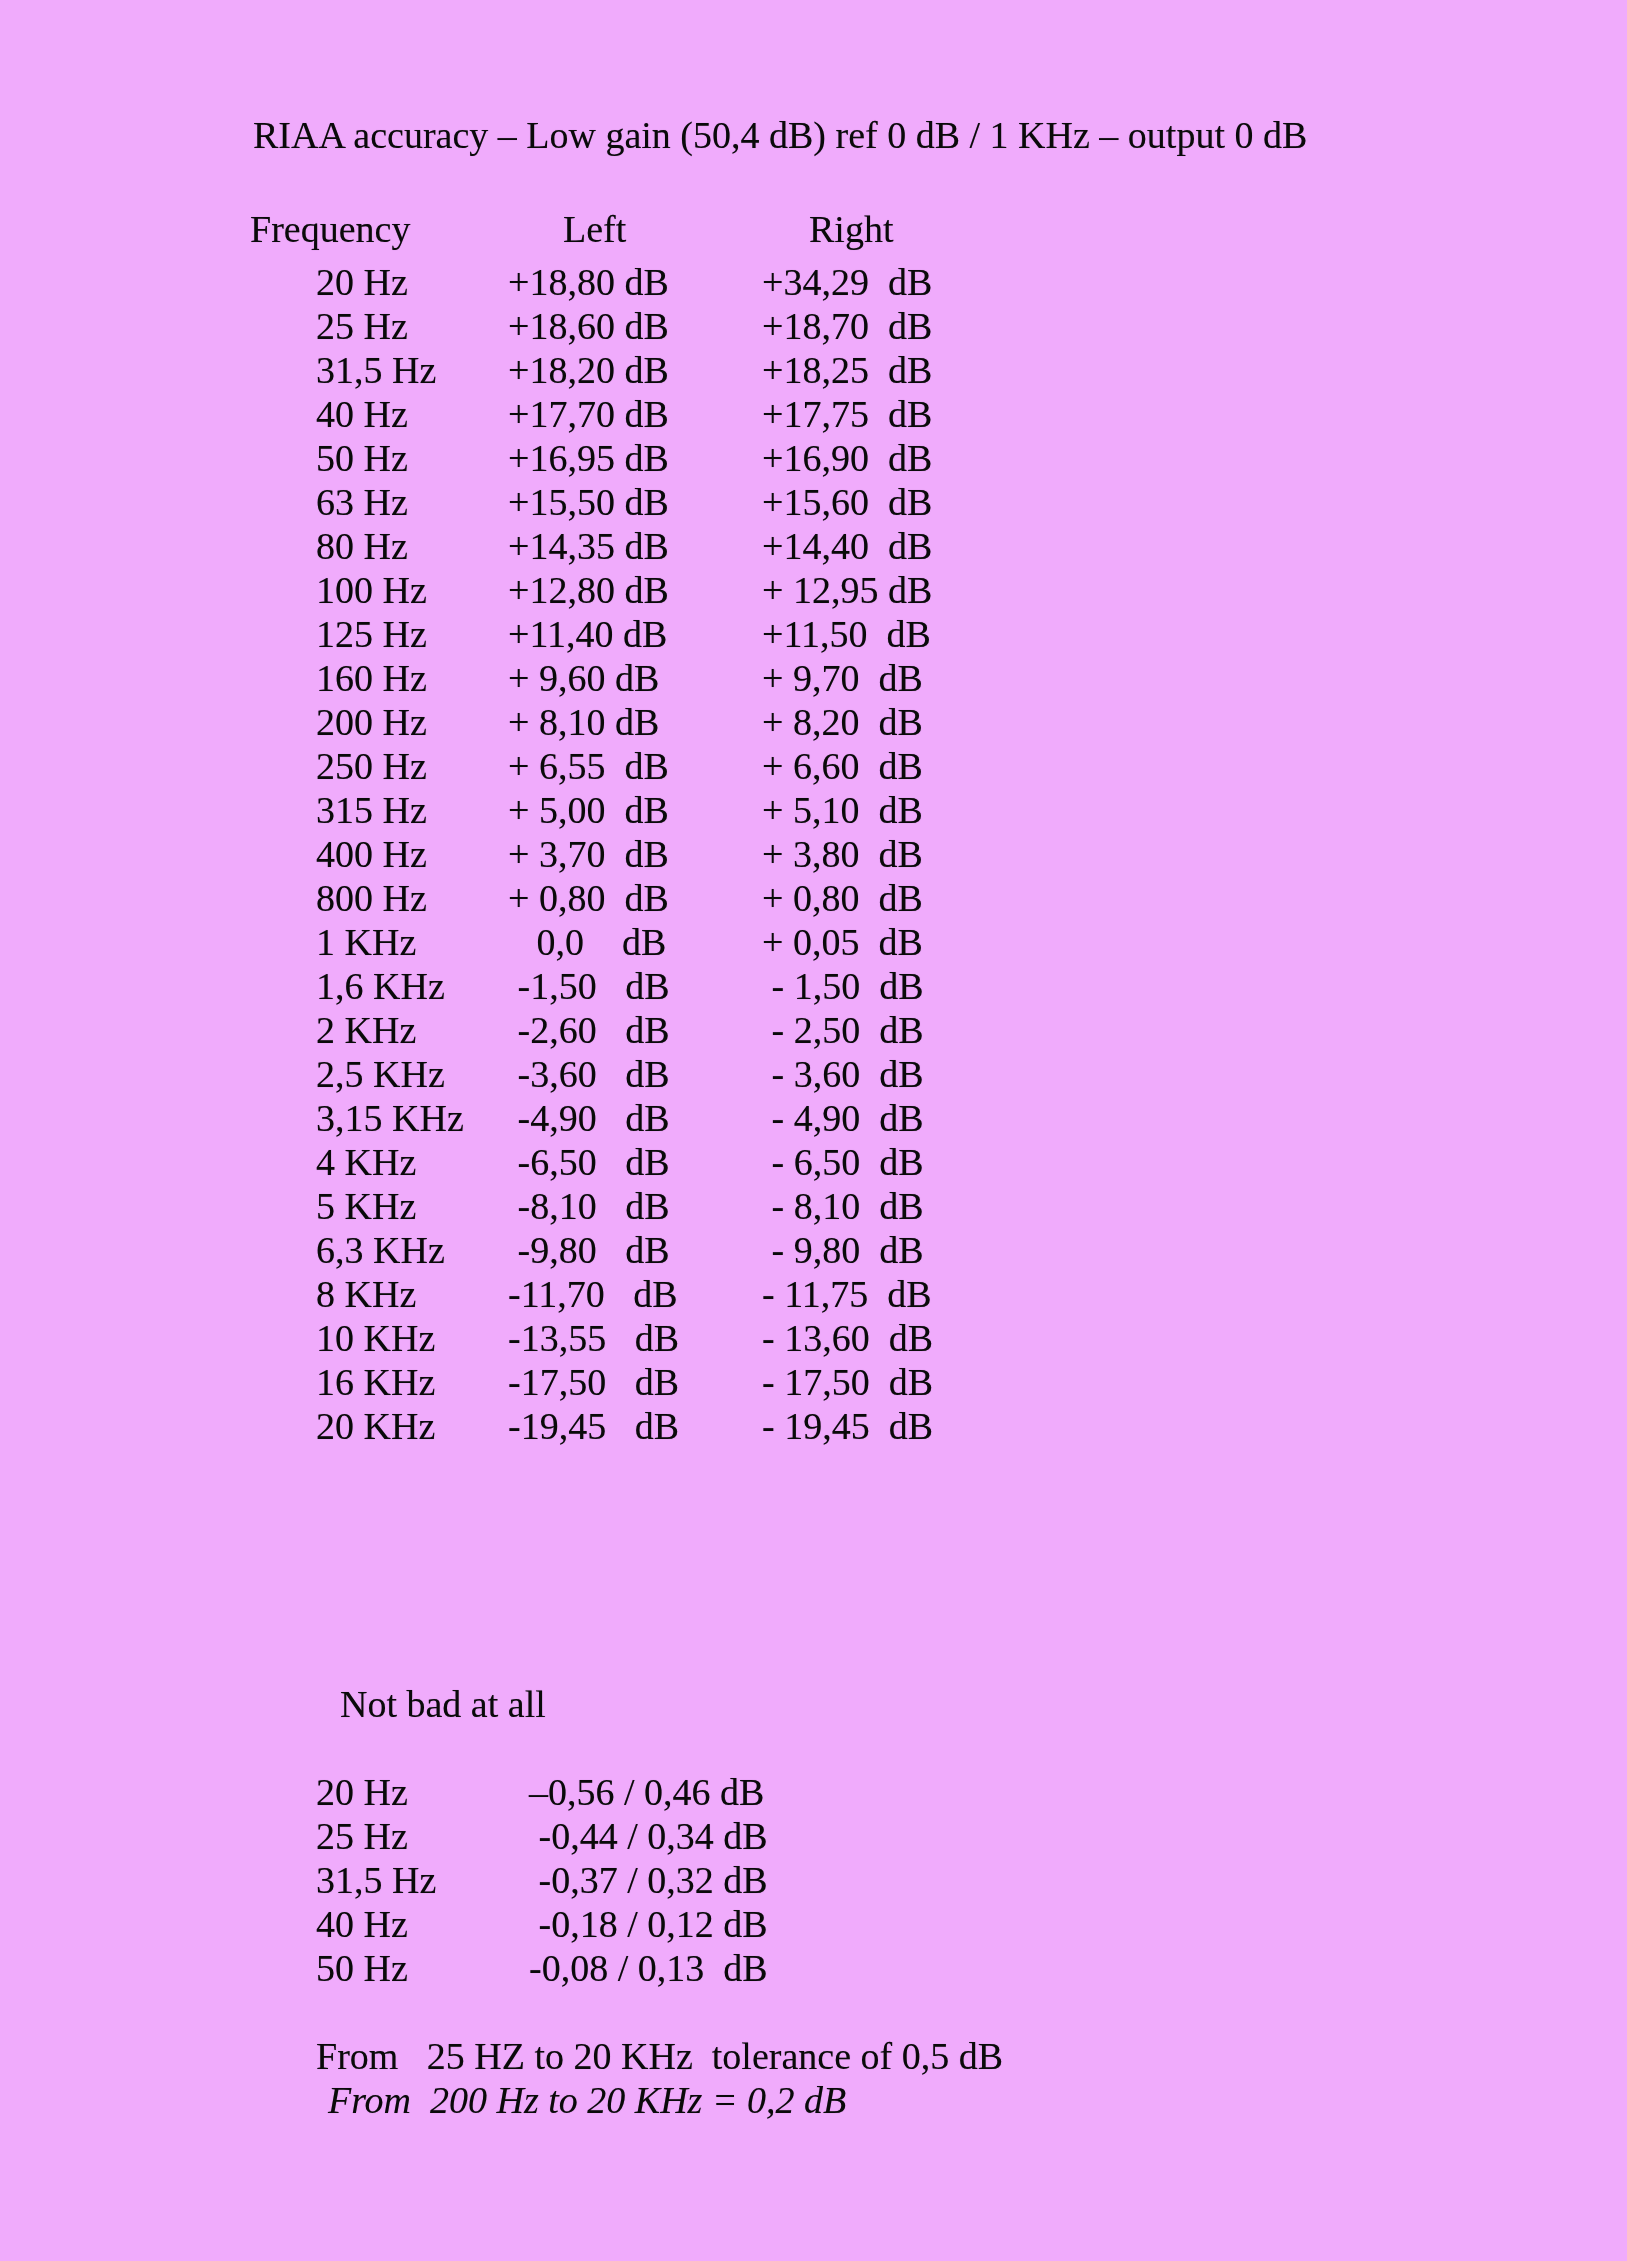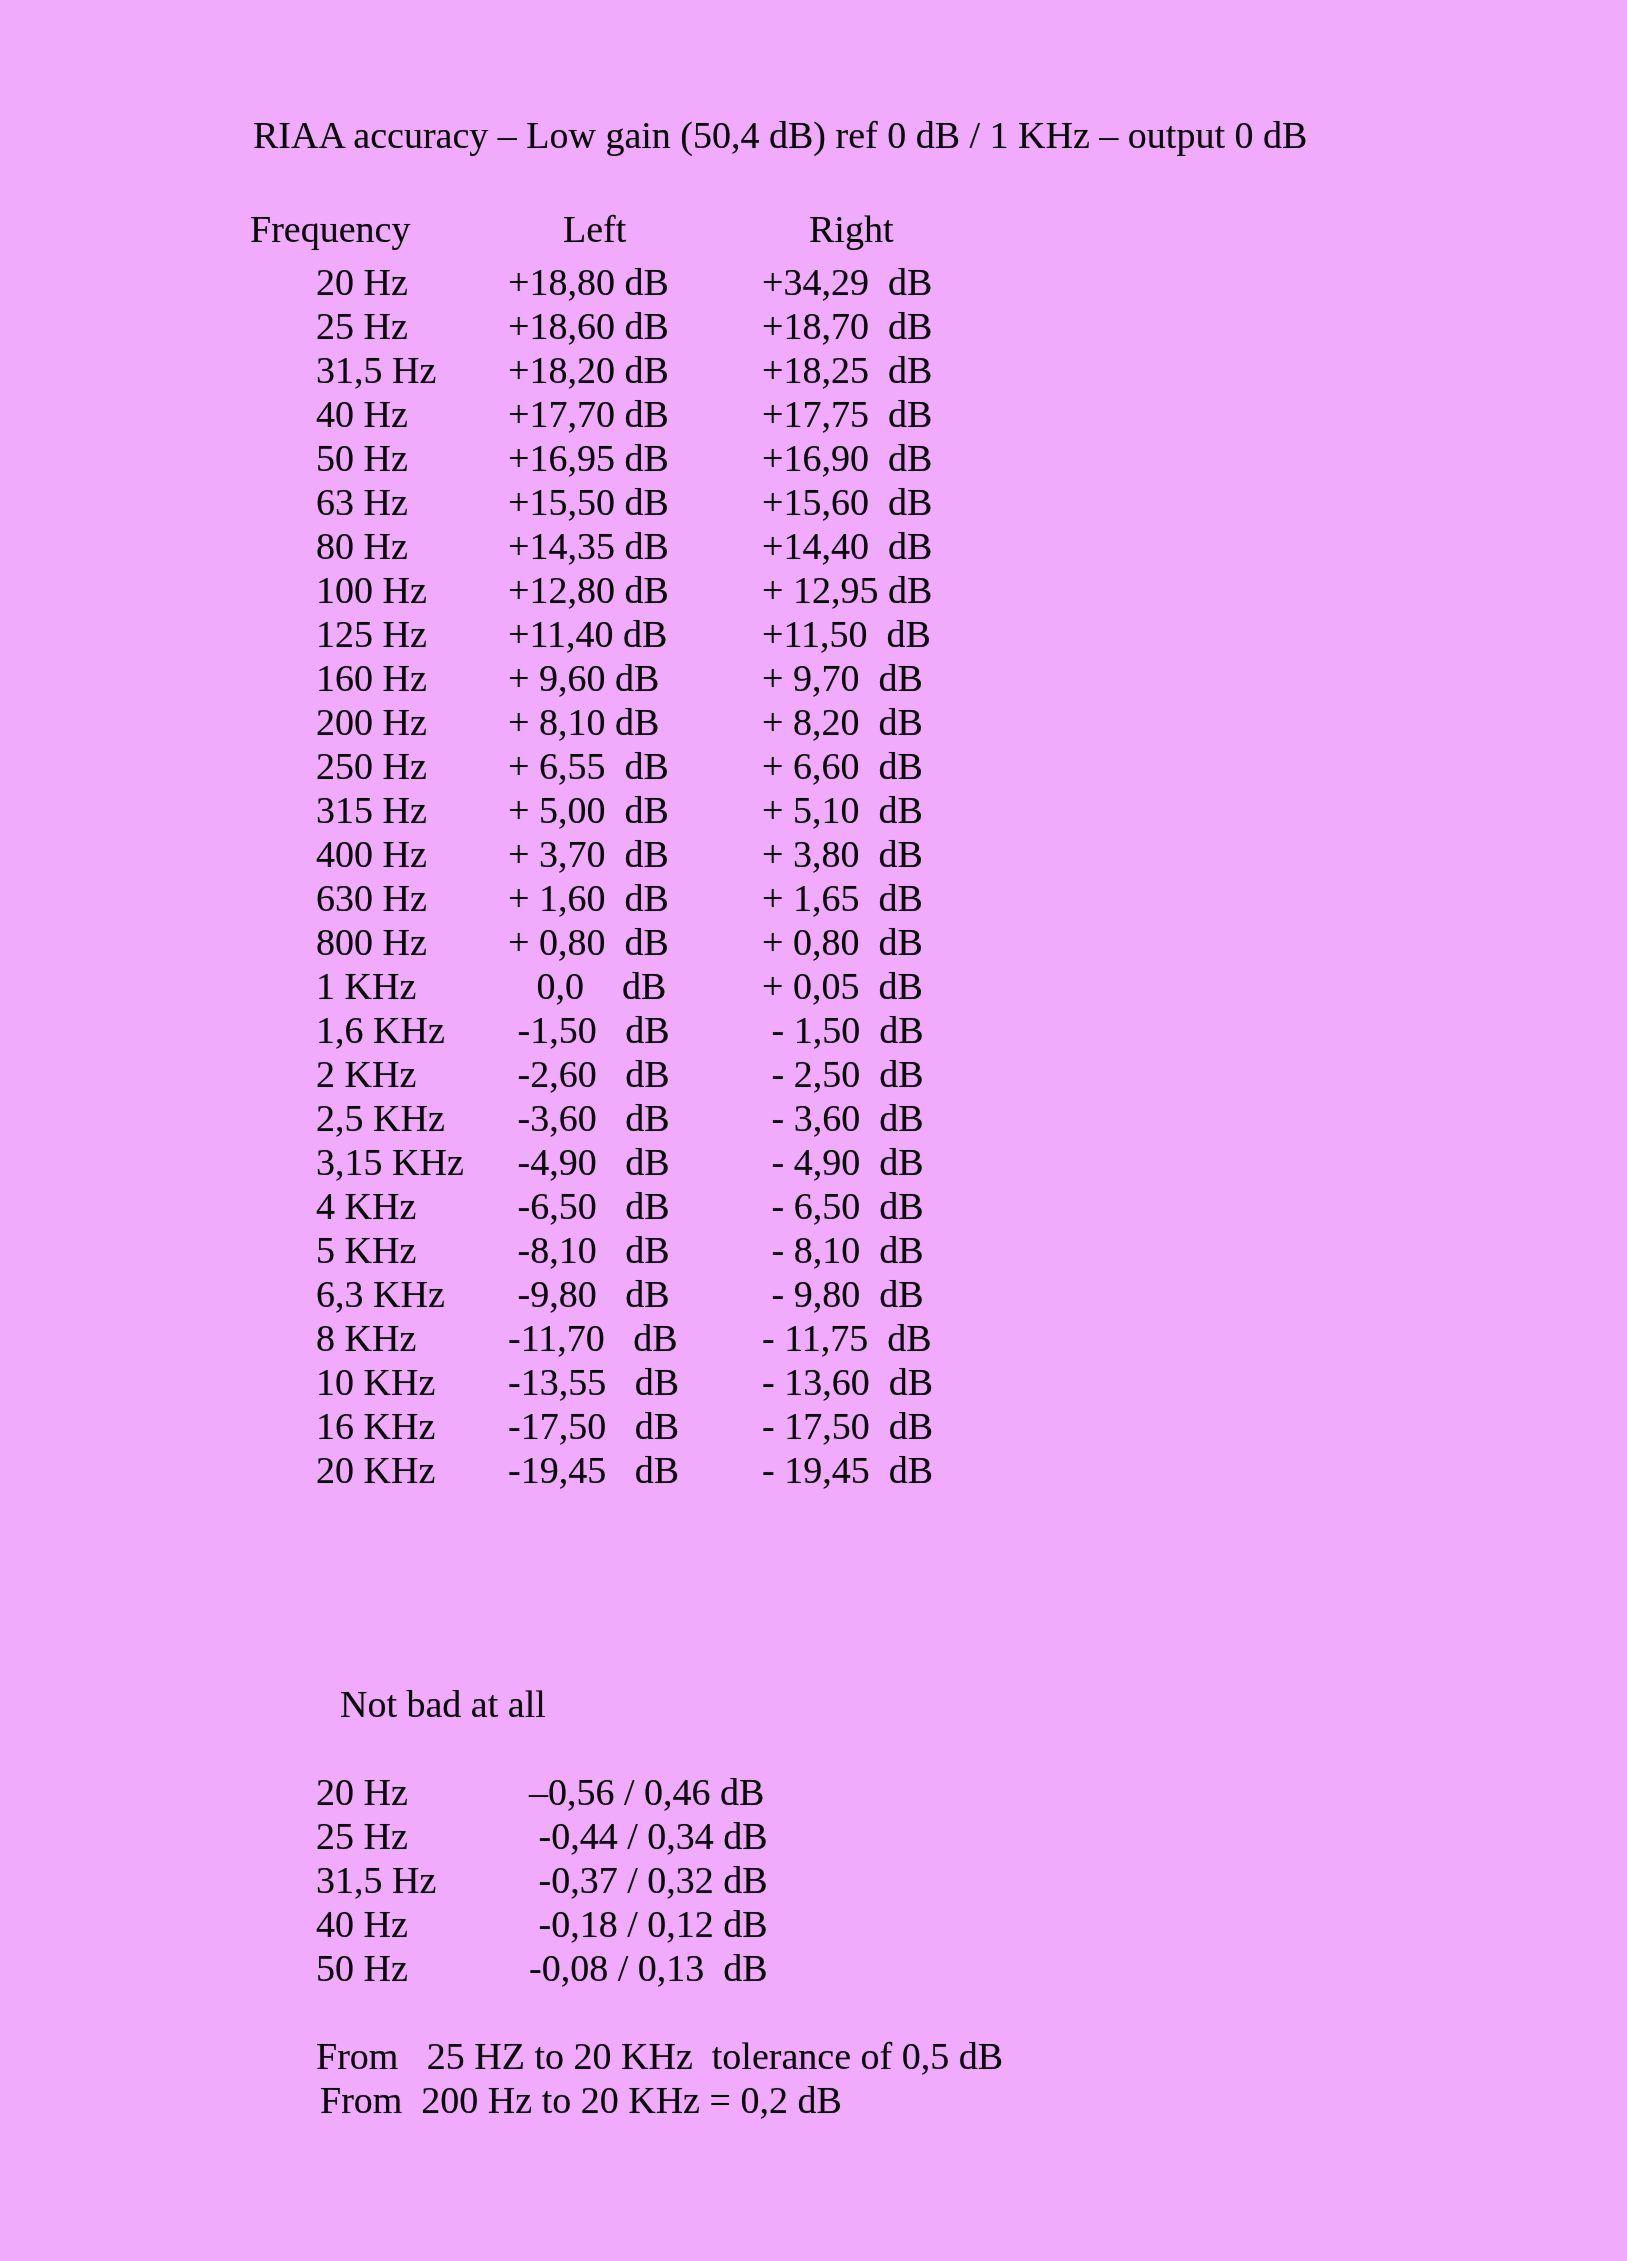--- a/index.html
+++ b/index.html
@@ -62,21 +62,21 @@
     width: 919px;
   }
   .tol-table .row {
     position: relative;
     height: 44px;
   }
   .tol-table .c-freq { position: absolute; left: 0; }
   .tol-table .c-val  { position: absolute; left: 213px; }
 
   .fn1 { position: absolute; left: 316px; top: 2034px; }
-  .fn2 { position: absolute; left: 320px; top: 2078px; }
+  .fn2 { position: absolute; left: 328px; top: 2078px; font-style: italic; }
 </style>
 </head>
 <body>
 
 <div class="page">
 
   <div class="txt title">RIAA accuracy – Low gain (50,4 dB) ref 0 dB / 1 KHz – output 0 dB</div>
 
   <span class="txt hdr-freq">Frequency</span>
   <span class="txt hdr-left">Left</span>
@@ -162,25 +162,20 @@
         <span class="txt c-right">+ 5,10  dB</span>
       </div>
 
       <div class="row">
         <span class="txt c-freq">400 Hz</span>
         <span class="txt c-left">+ 3,70  dB</span>
         <span class="txt c-right">+ 3,80  dB</span>
       </div>
 
 
-      <div class="row">
-        <span class="txt c-freq">630 Hz</span>
-        <span class="txt c-left">+ 1,60  dB</span>
-        <span class="txt c-right">+ 1,65  dB</span>
-      </div>
 
       <div class="row">
         <span class="txt c-freq">800 Hz</span>
         <span class="txt c-left">+ 0,80  dB</span>
         <span class="txt c-right">+ 0,80  dB</span>
       </div>
 
       <div class="row">
         <span class="txt c-freq">1 KHz</span>
         <span class="txt c-left">   0,0    dB</span>

